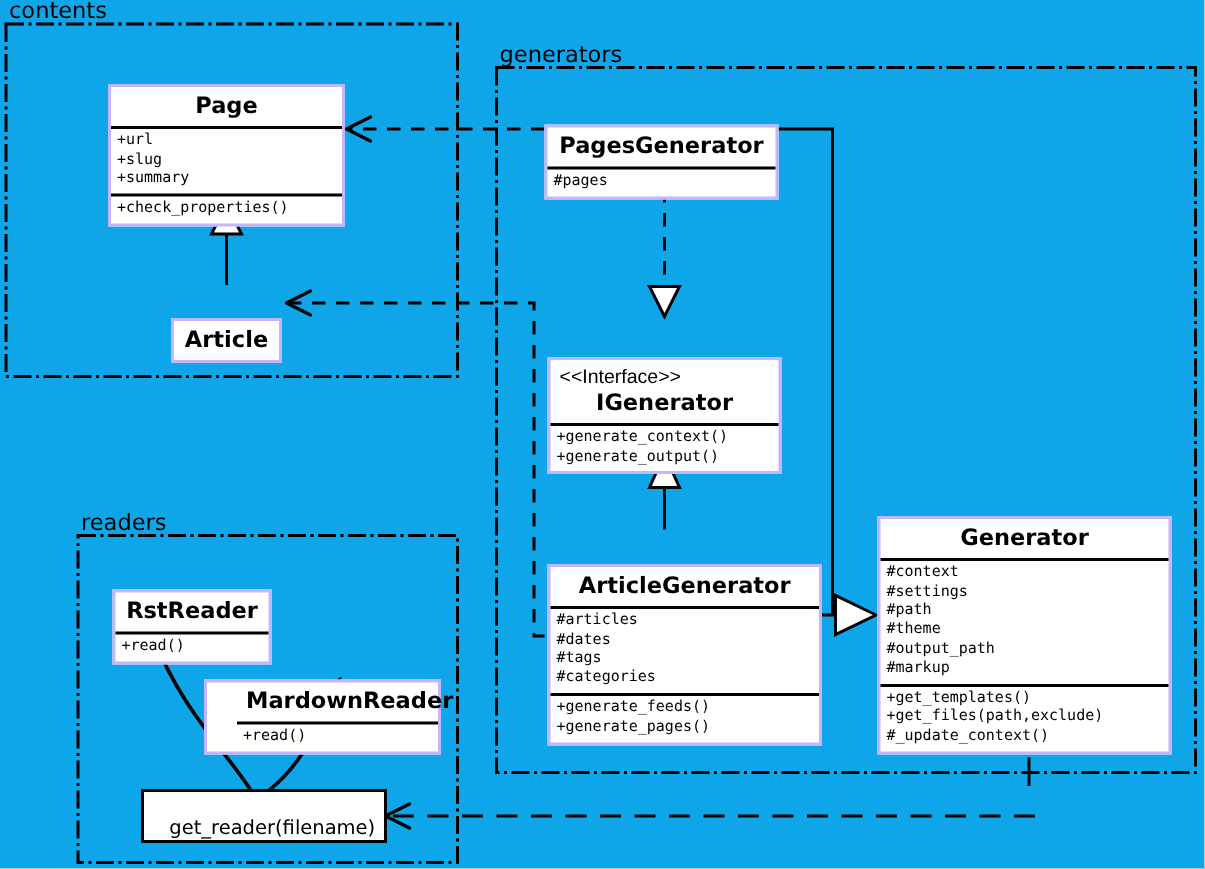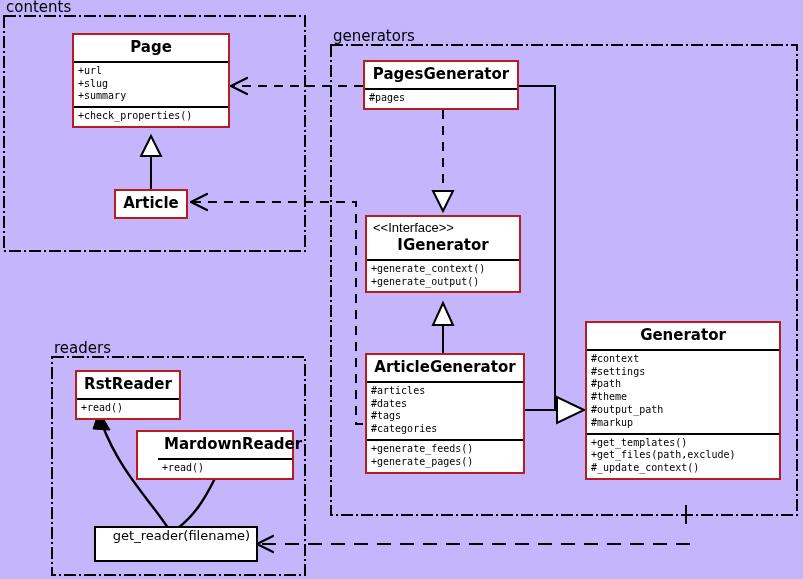--- a/index.html
+++ b/index.html
@@ -4,21 +4,21 @@
 <style>
   html, body {
     margin: 0;
     padding: 0;
     background: #ffffff;
   }
   #canvas {
     position: relative;
     width: 803px;
     height: 579px;
-    background: #c4b5fd;
+    background: #0ea5e9;
     font-family: "DejaVu Sans", sans-serif;
     overflow: hidden;
   }
   #svg-layer {
     position: absolute;
     left: 0;
     top: 0;
     width: 803px;
     height: 579px;
   }
@@ -30,23 +30,24 @@
     font-size: 15px;
     color: #000000;
     white-space: nowrap;
     line-height: 1;
   }
 
   
   .uml-class {
     position: absolute;
     background: #ffffff;
-    border: 2px solid #b91c1c;
+    border: 2px solid #c4b5fd;
     box-sizing: border-box;
     z-index: 5;
+    margin-top: 23px;
   }
   .uml-name {
     font-family: "DejaVu Sans", sans-serif;
     font-weight: bold;
     font-size: 15px;
     text-align: center;
     color: #000000;
     padding: 4px 6px 5px 6px;
     line-height: 1.12;
     white-space: nowrap;
@@ -75,21 +76,21 @@
     line-height: 1.28;
     white-space: nowrap;
   }
   .uml-func {
     position: absolute;
     background: #ffffff;
     border: 2px solid #000000;
     box-sizing: border-box;
     z-index: 5;
     display: flex;
-    align-items: flex-start;
+    align-items: flex-end;
     justify-content: center;
     padding-left: 11px;
   }
   .uml-func-label {
     font-family: "DejaVu Sans", sans-serif;
     font-size: 13px;
     color: #000000;
     white-space: nowrap;
   }
 </style>
@@ -167,21 +168,21 @@
 
   <div class="uml-class" style="left:365px; top:215px; width:156px;">
     <div class="uml-stereotype">&lt;&lt;Interface&gt;&gt;</div>
     <div class="uml-name" style="padding-top:1px;">IGenerator</div>
     <div class="uml-compartment uml-sep">
       <div class="uml-member">+generate_context()</div>
       <div class="uml-member">+generate_output()</div>
     </div>
   </div>
 
-  <div class="uml-class" style="left:365px; top:353px; width:160px;">
+  <div class="uml-class" style="left:365px; top:353px; width:183px;">
     <div class="uml-name">ArticleGenerator</div>
     <div class="uml-compartment uml-sep">
       <div class="uml-member">#articles</div>
       <div class="uml-member">#dates</div>
       <div class="uml-member">#tags</div>
       <div class="uml-member">#categories</div>
     </div>
     <div class="uml-compartment uml-sep">
       <div class="uml-member">+generate_feeds()</div>
       <div class="uml-member">+generate_pages()</div>

